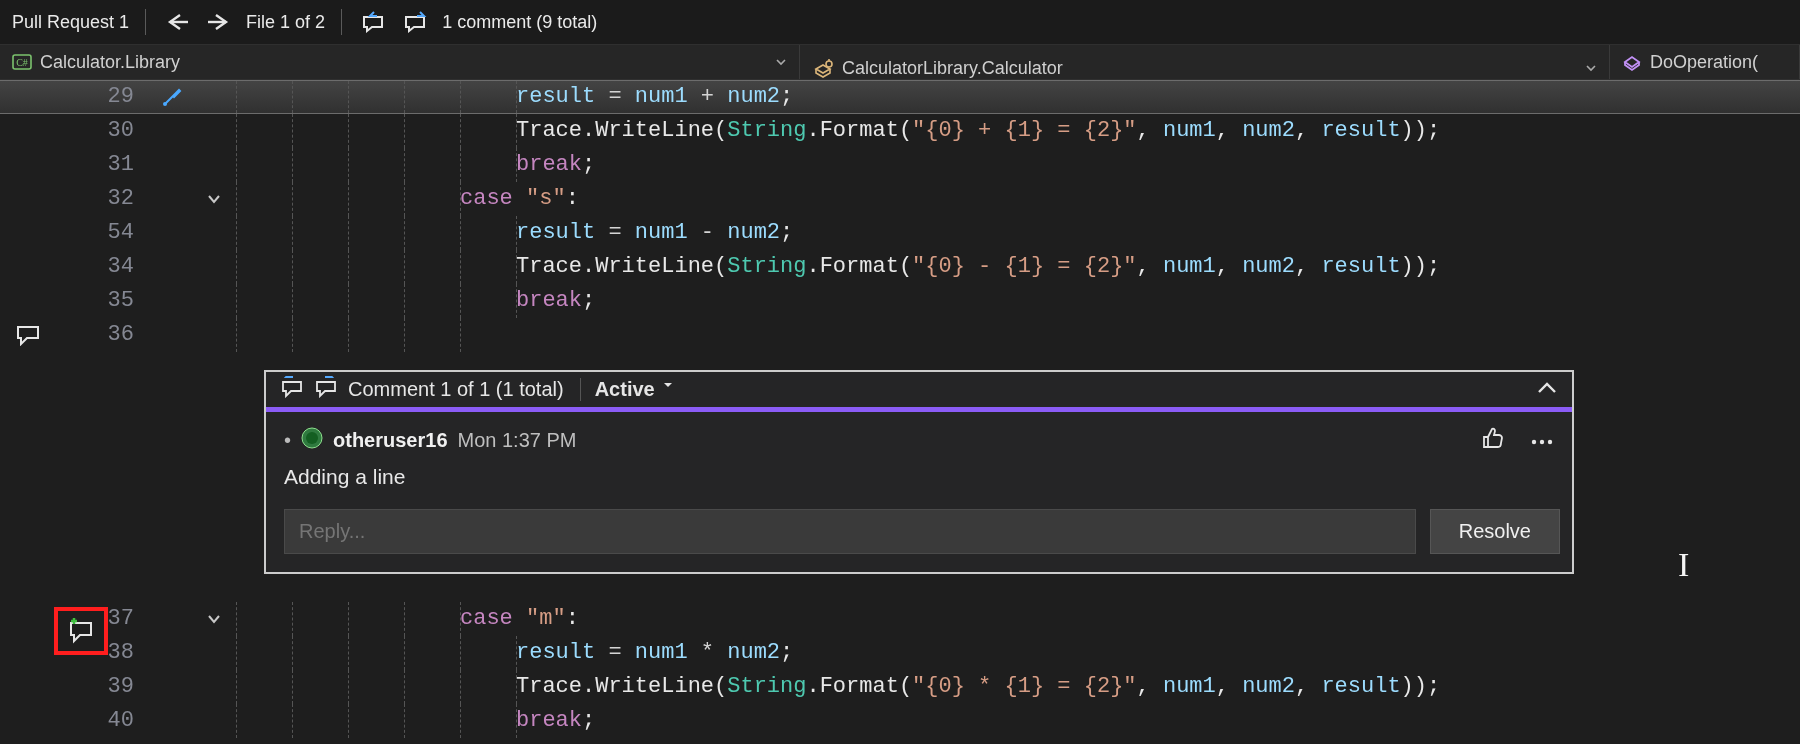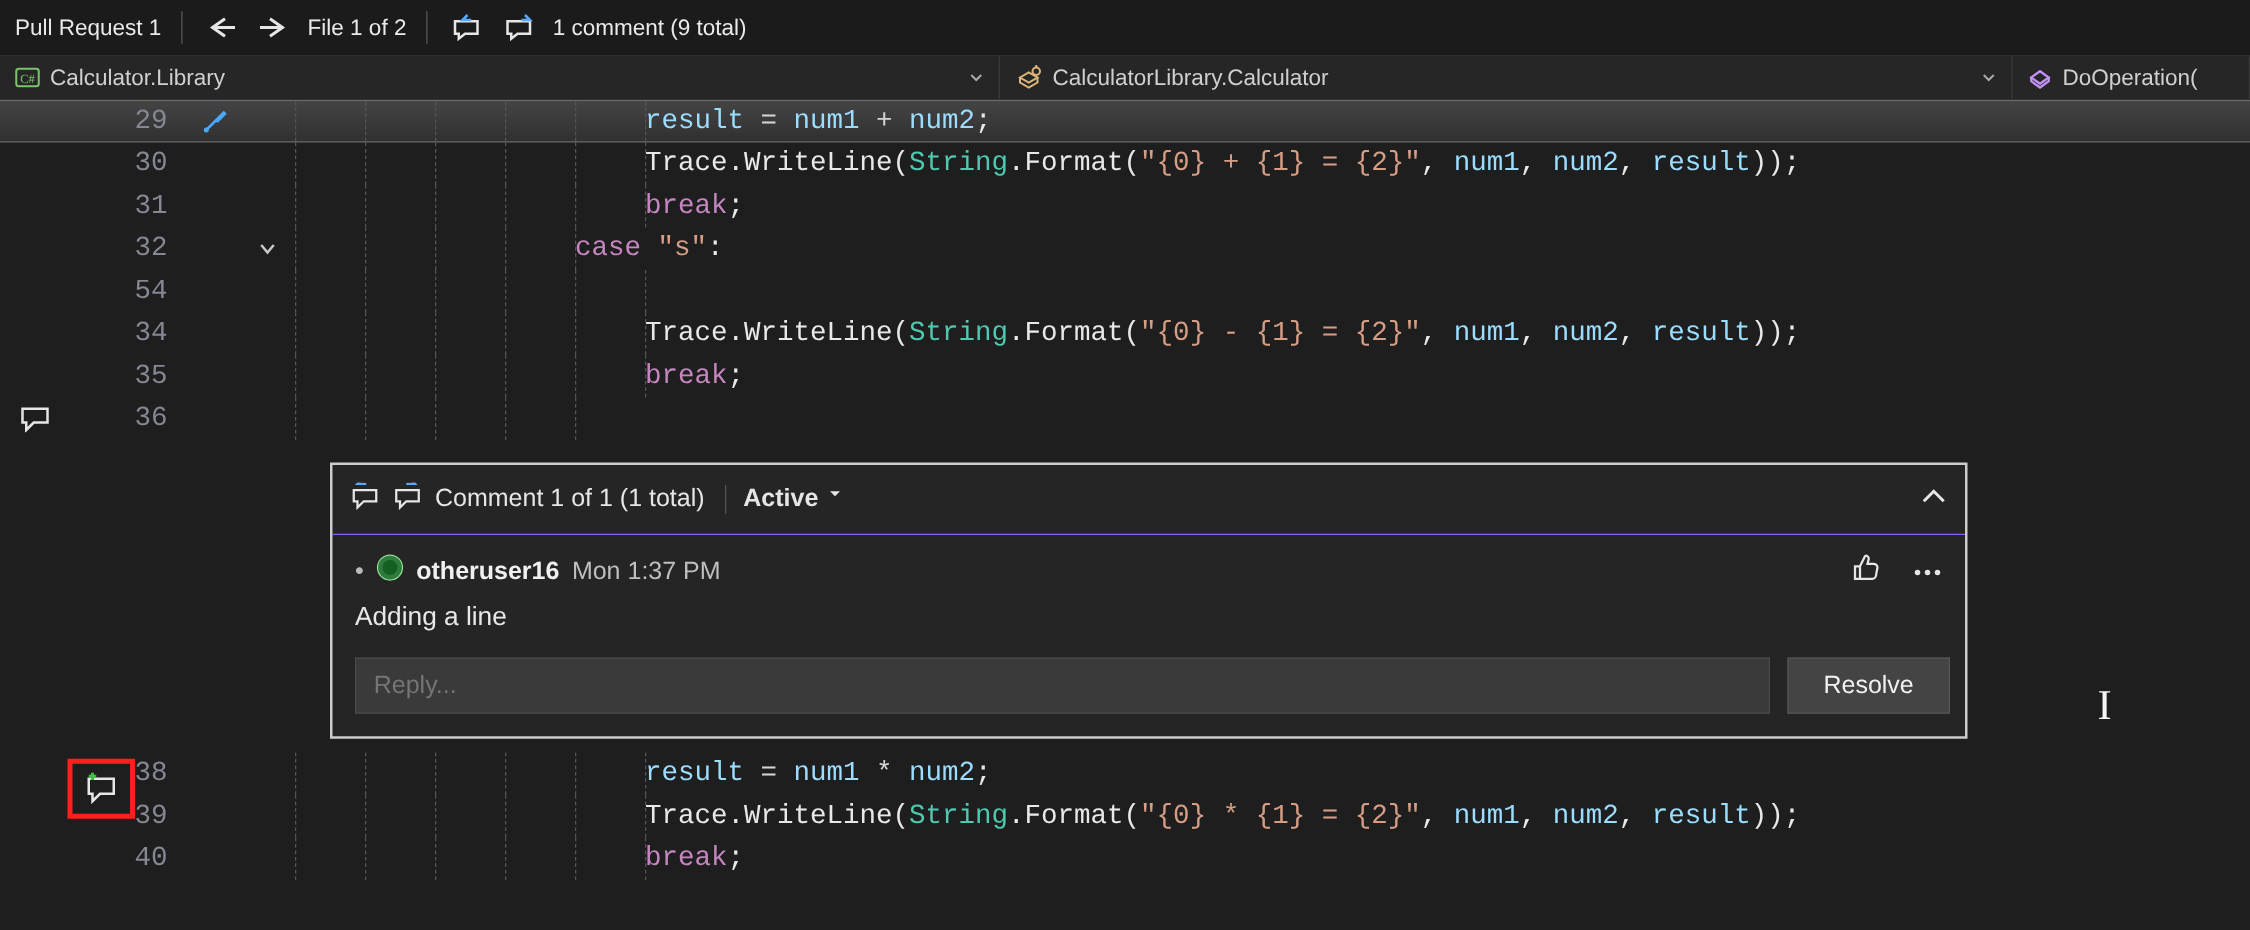--- a/index.html
+++ b/index.html
@@ -68,21 +68,21 @@
     padding:0 12px;
     border-right:1px solid #3a3a3a;
     color:#d0d0d0;
     position:relative;
   }
   .crumb .dd {
     margin-left:auto;
     color:#aaa;
   }
   .crumb1 { flex:0 0 800px; }
-  .crumb2 { flex:0 0 810px; }
+  .crumb2 { flex:0 0 810px;align-items:flex-end; }
   .crumb3 { flex:1; }
 
   
   .editor {
     position:relative;
     font-family:Consolas,"Courier New",monospace;
     font-size:22px;
     line-height:34px;
   }
   .line {
@@ -166,24 +166,24 @@
     left:264px;
     top:370px;
     width:1310px;
     background:#252526;
     border:2px solid var(--panel-border);
     z-index:4;
   }
   .comment-head {
     display:flex;
     align-items:center;
-    height:56px;
+    height:40px;
     padding:16px 14px;
     gap:10px;
-    border-bottom:1px solid #8b5cf6;
+    border-bottom:5px solid #8b5cf6;
     color:#e6e6e6;
     font-size:20px;
   }
   .comment-head .right { margin-left:auto; display:flex; align-items:center; gap:14px; }
   .status-dd { font-weight:600; display:flex; align-items:flex-start; gap:6px; border-left:1px solid #555; padding-left:14px; margin-left:6px; }
   .comment-body {
     padding:14px 18px 6px 18px;
     color:#e8e8e8;
     font-size:20px;
   }
@@ -341,20 +341,21 @@
     </div>
     <div class="guides"><span style="left:0"></span><span style="left:56px"></span><span style="left:112px"></span><span style="left:168px"></span><span style="left:224px"></span></div>
     <div class="code" style="margin-left:-56px"><span class="kw">case</span> <span class="st">"s"</span><span class="wt">:</span></div>
   </div>
 
   <div class="line">
     <div class="gutter-icon"></div>
     <div class="linenum">54</div>
     <div class="annot"></div><div class="fold"></div>
     <div class="guides"><span style="left:0"></span><span style="left:56px"></span><span style="left:112px"></span><span style="left:168px"></span><span style="left:224px"></span><span style="left:280px"></span></div>
+    <div class="code"><span class="vr">result</span> <span class="op">=</span> <span class="vr">num1</span> <span class="op">-</span> <span class="vr">num2</span><span class="wt">;</span></div>
   </div>
 
   <div class="line">
     <div class="gutter-icon"></div>
     <div class="linenum">34</div>
     <div class="annot"></div><div class="fold"></div>
     <div class="guides"><span style="left:0"></span><span style="left:56px"></span><span style="left:112px"></span><span style="left:168px"></span><span style="left:224px"></span><span style="left:280px"></span></div>
     <div class="code"><span class="wt">Trace</span><span class="wt">.</span><span class="wt">WriteLine</span><span class="wt">(</span><span class="tp">String</span><span class="wt">.</span><span class="wt">Format</span><span class="wt">(</span><span class="st">"{0} - {1} = {2}"</span><span class="wt">,</span> <span class="vr">num1</span><span class="wt">,</span> <span class="vr">num2</span><span class="wt">,</span> <span class="vr">result</span><span class="wt">));</span></div>
   </div>
 
@@ -373,20 +374,32 @@
         </svg>
     </div>
     <div class="linenum">36</div>
     <div class="annot"></div><div class="fold"></div>
     <div class="guides"><span style="left:0"></span><span style="left:56px"></span><span style="left:112px"></span><span style="left:168px"></span><span style="left:224px"></span></div>
     <div class="code"></div>
   </div>
 
   <div class="line-spacer"></div>
 
+  <div class="line">
+    <div class="gutter-icon"></div>
+    <div class="linenum">37</div>
+    <div class="annot"></div>
+    <div class="fold">
+      <svg width="16" height="16" viewBox="0 0 16 16">
+          <path d="M3 5 L8 11 L13 5" fill="none" stroke="#c8c8c8" stroke-width="2"></path>
+        </svg>
+    </div>
+    <div class="guides"><span style="left:0"></span><span style="left:56px"></span><span style="left:112px"></span><span style="left:168px"></span><span style="left:224px"></span></div>
+    <div class="code" style="margin-left:-56px"><span class="kw">case</span> <span class="st">"m"</span><span class="wt">:</span></div>
+  </div>
 
   <div class="line">
     <div class="gutter-icon"></div>
     <div class="linenum">38</div>
     <div class="annot"></div><div class="fold"></div>
     <div class="guides"><span style="left:0"></span><span style="left:56px"></span><span style="left:112px"></span><span style="left:168px"></span><span style="left:224px"></span><span style="left:280px"></span></div>
     <div class="code"><span class="vr">result</span> <span class="op">=</span> <span class="vr">num1</span> <span class="op">*</span> <span class="vr">num2</span><span class="wt">;</span></div>
   </div>
 
   <div class="line">

